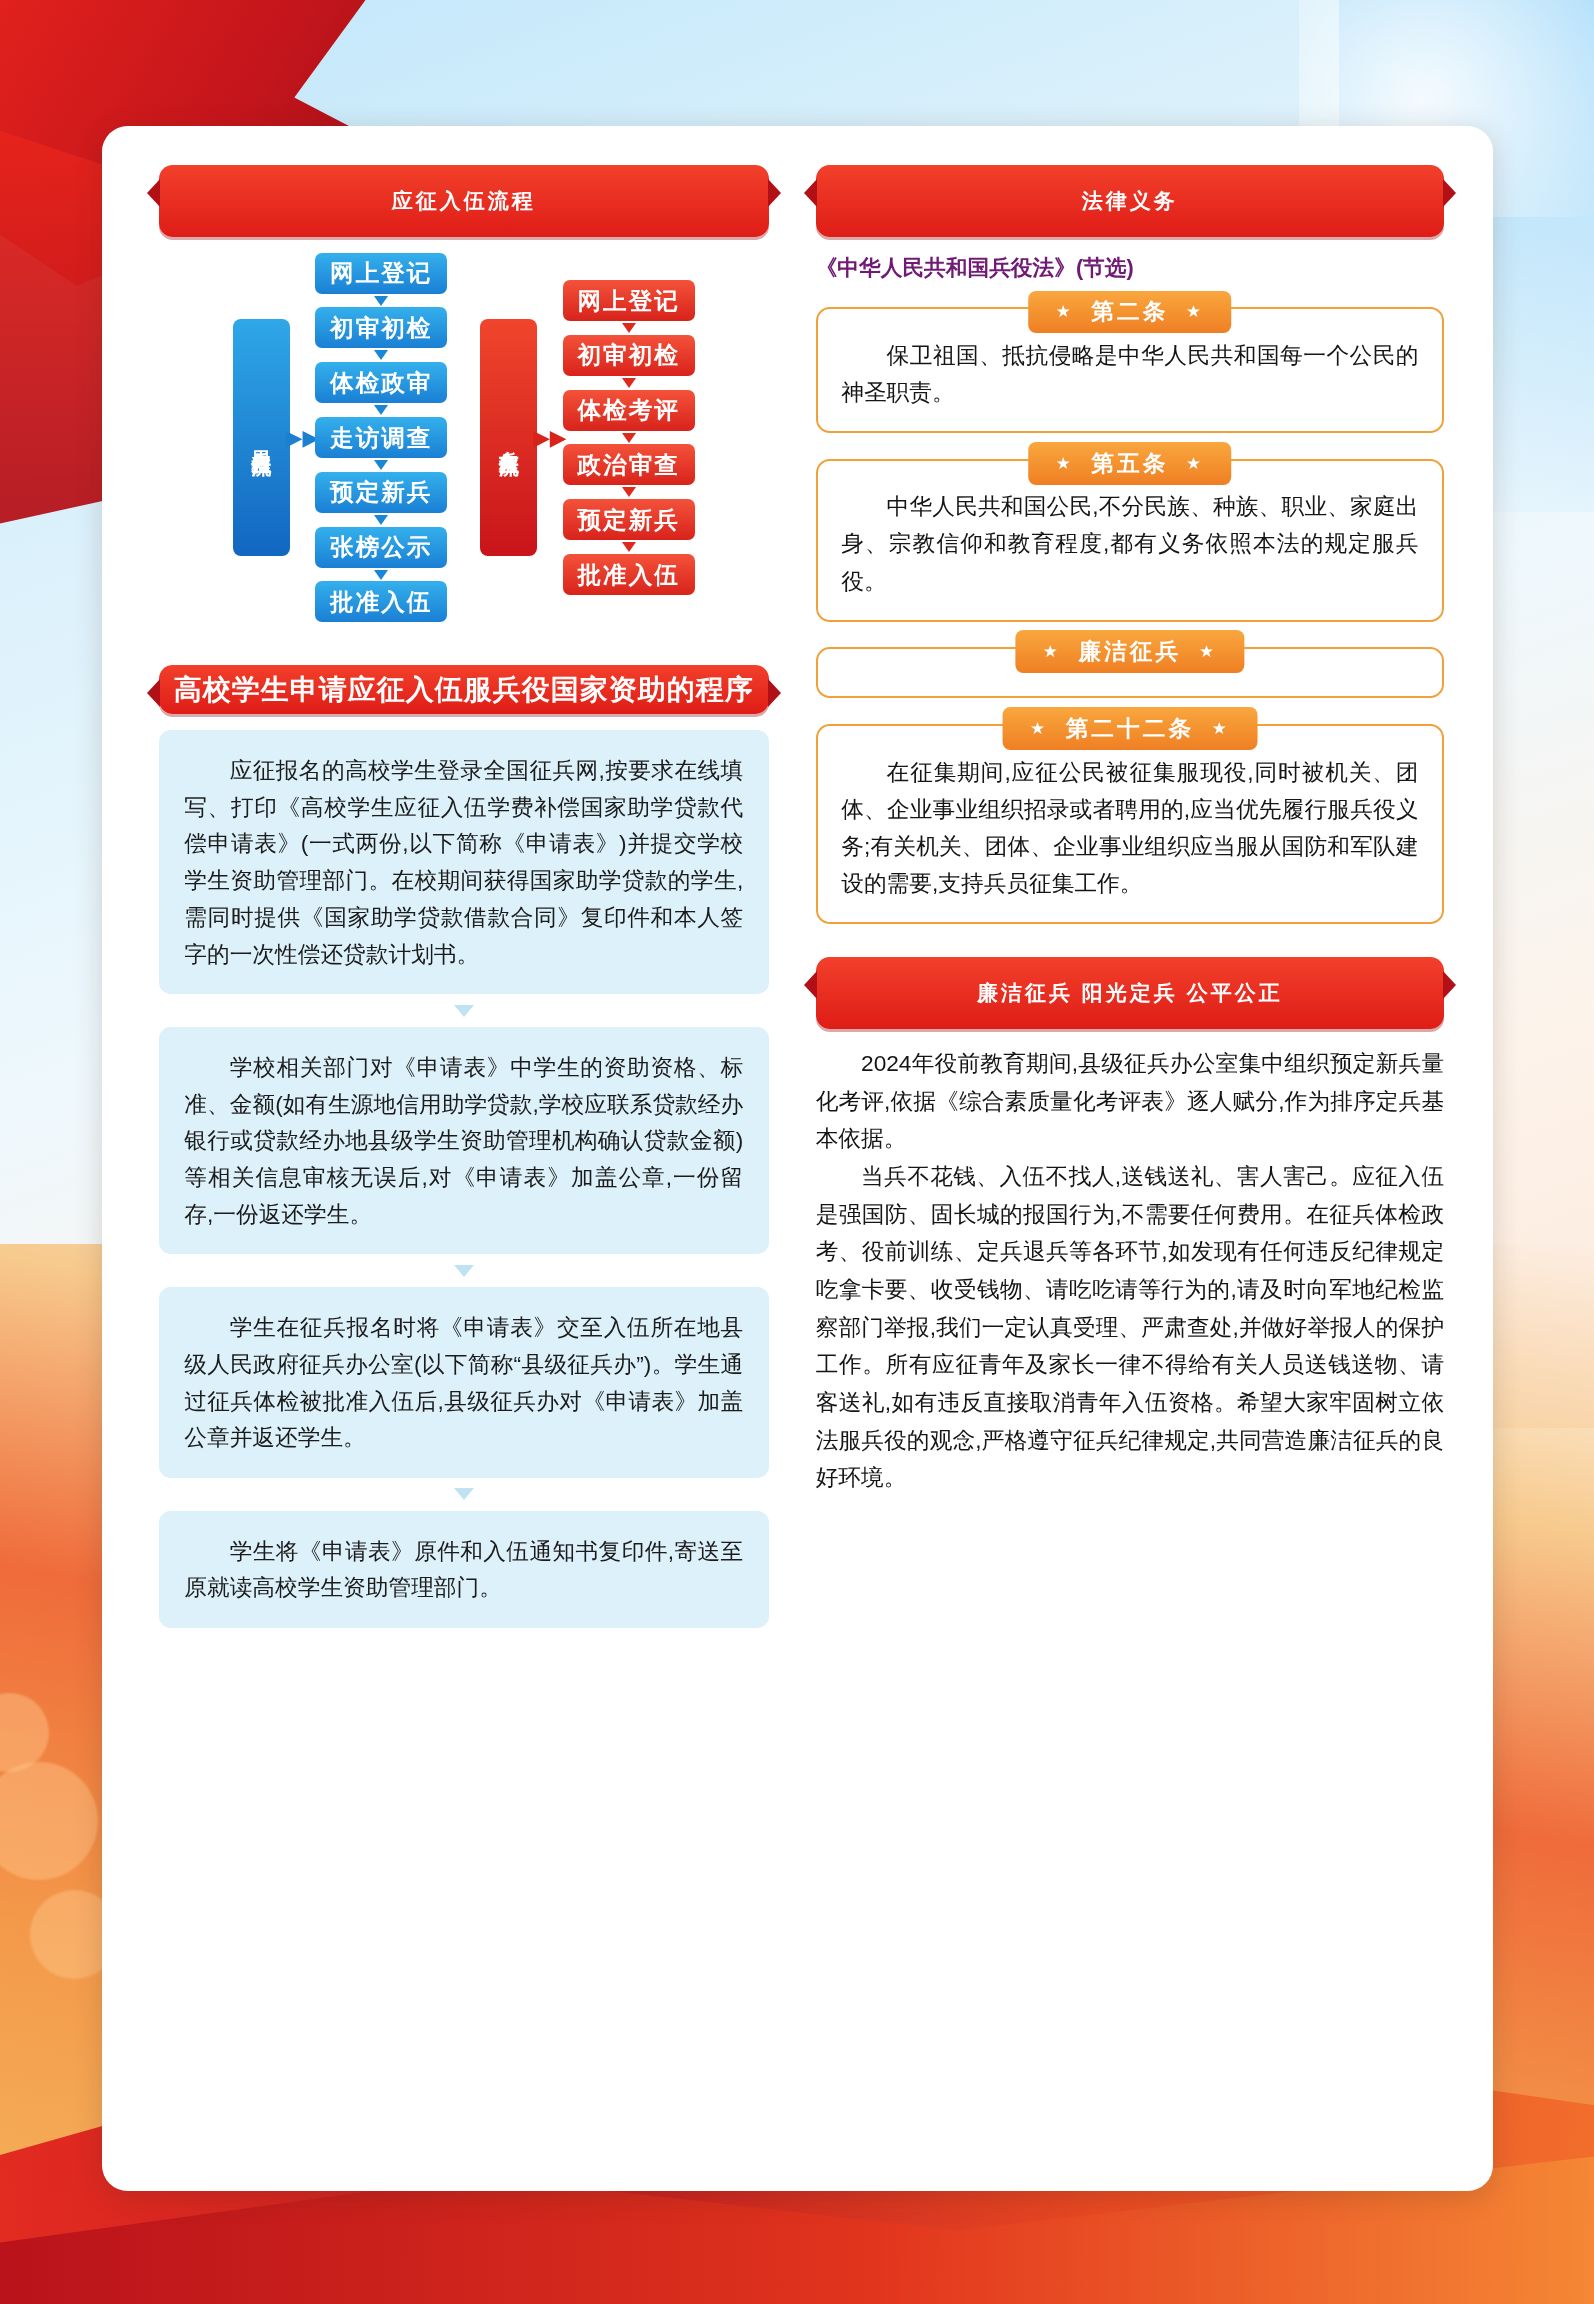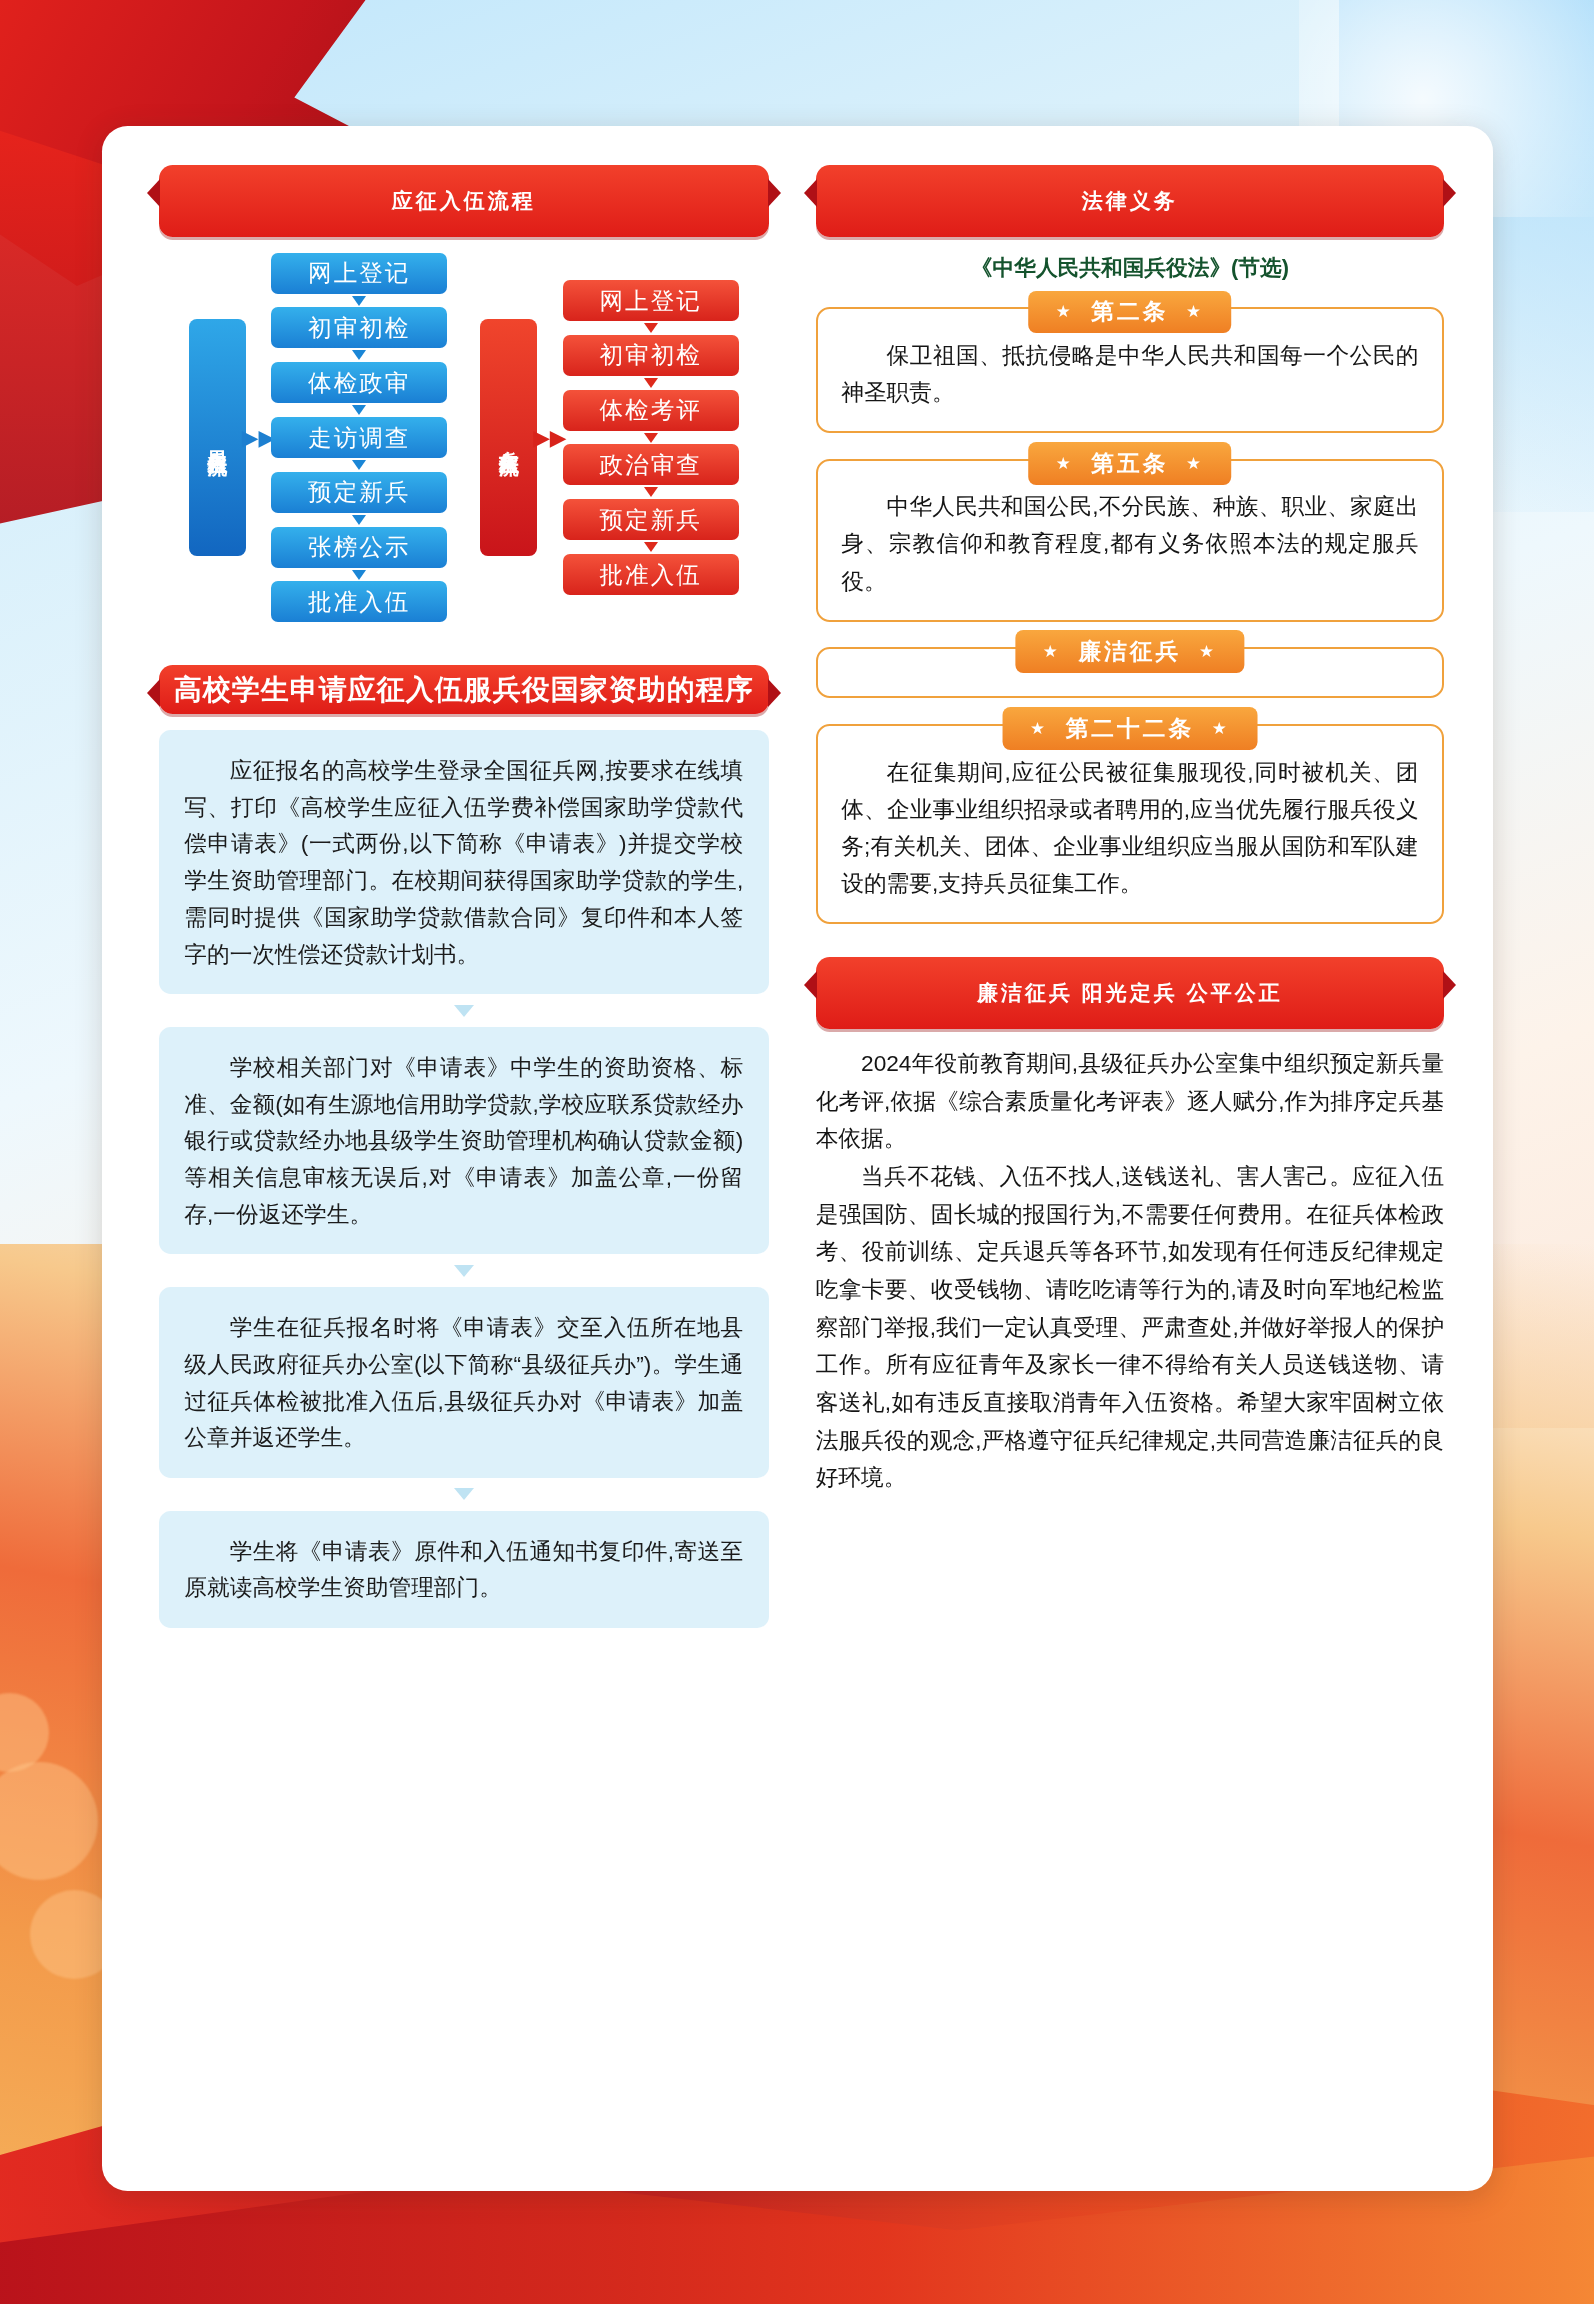--- a/index.html
+++ b/index.html
@@ -47,38 +47,38 @@
     box-shadow:0 3px 0 rgba(150,12,12,.35);
   }
   .banner.sm{font-size:28px;height:49px;letter-spacing:1px;}
   .banner-wrap{position:relative;margin:5.9px 0 15.8px;}
   .banner-wrap::before,.banner-wrap::after{
     content:"";position:absolute;top:13.8px;width:0;height:0;
     border-top:14.8px solid transparent;border-bottom:14.8px solid transparent;}
   .banner-wrap::before{left:-11.8px;border-right:13.8px solid #b01016;}
   .banner-wrap::after{right:-11.8px;border-left:13.8px solid #b01016;}
 
-  .subtitle{text-align:center;color:#14532d;font-size:21.7px;font-weight:bold;margin:3.9px 0 13.8px;}
+  .subtitle{text-align:left;color:#701a75;font-size:21.7px;font-weight:bold;margin:3.9px 0 13.8px;}
 
   
   .flow{display:flex;justify-content:center;gap:33px;margin:11.8px 0 5.9px;}
   .flow-group{display:flex;align-items:center;}
   .vlabel{
     width:45px;border-radius:7.9px;color:#fff;font-size:19.7px;font-weight:bold;
     padding:13.8px 5.9px;line-height:1.18;text-align:center;letter-spacing:1px;
     writing-mode:vertical-rl;text-orientation:upright;display:flex;align-items:center;justify-content:center;
   }
   .vlabel.blue{background:linear-gradient(180deg,#2fa7e8,#1266c0);height:209px;}
   .vlabel.red{background:linear-gradient(180deg,#f0452c,#c9141a);height:209px;}
   .arrow-h{width:25.6px;display:flex;align-items:center;justify-content:center;font-size:21.7px;font-weight:bold;}
   .arrow-h.blue{color:#1d7fd0;}
   .arrow-h.red{color:#d8231b;}
   .steps{display:flex;flex-direction:column;align-items:center;}
   .step{
-    width:176px;height:41px;border-radius:6.9px;color:#fff;font-size:23.6px;font-weight:normal;
+    width:132px;height:41px;border-radius:6.9px;color:#fff;font-size:23.6px;font-weight:bold;
     display:flex;align-items:center;justify-content:center;letter-spacing:2px;
   }
   .step.blue{background:linear-gradient(180deg,#34b0ec,#1a7fd4);}
   .step.red{background:linear-gradient(180deg,#f4523a,#d8231b);}
   .vsep{height:13.8px;display:flex;align-items:center;justify-content:center;}
   .vsep i{display:block;width:0;height:0;border-left:7.9px solid transparent;border-right:7.9px solid transparent;}
   .vsep.blue i{border-top:10.8px solid #1a86d6;}
   .vsep.red i{border-top:10.8px solid #de2a1c;}
 
   

